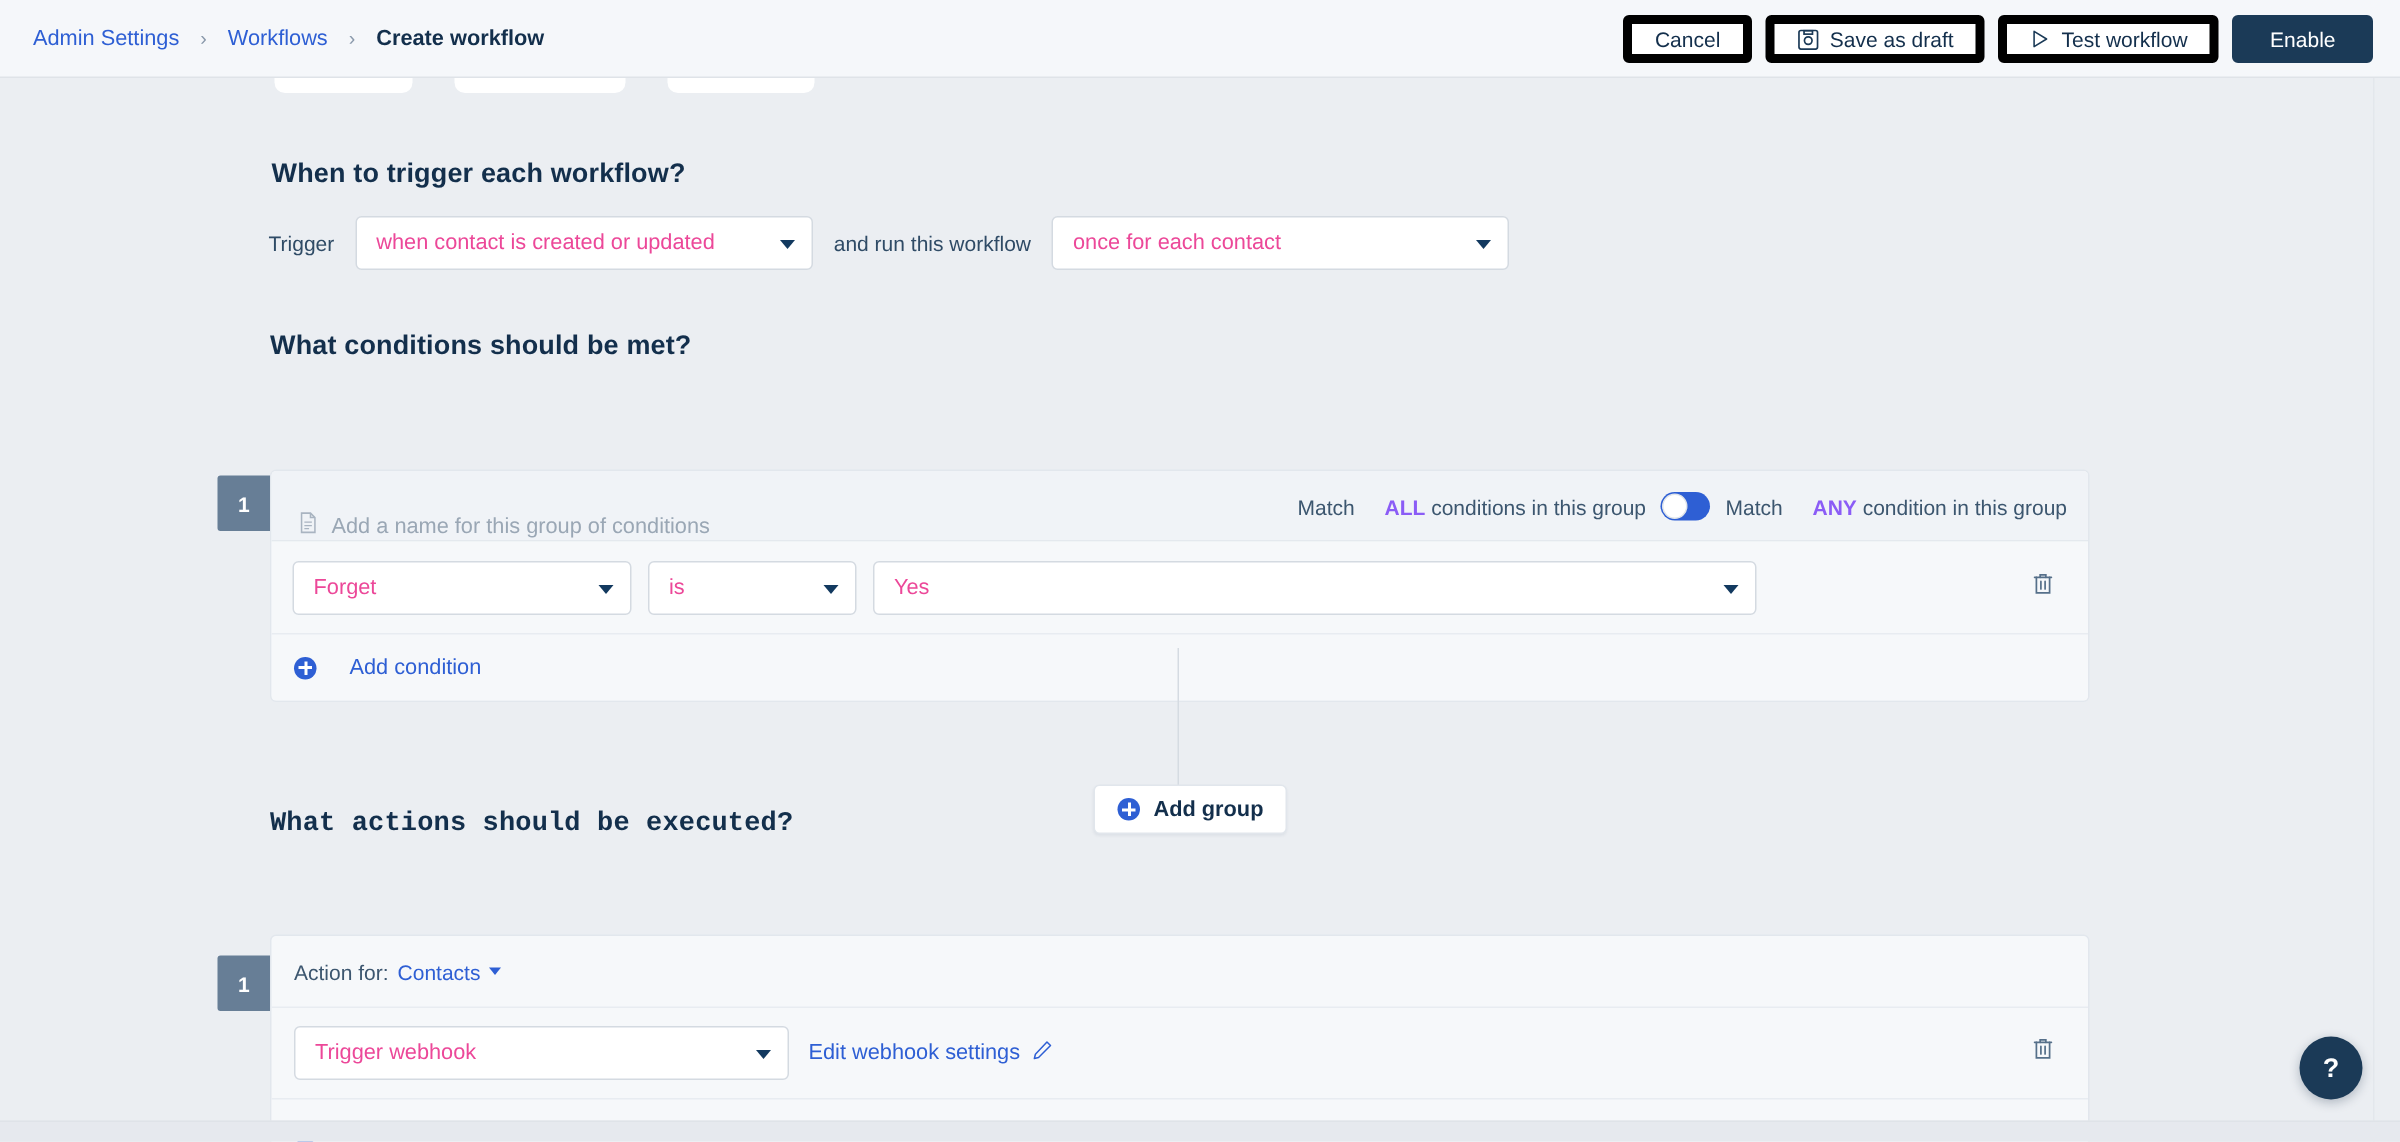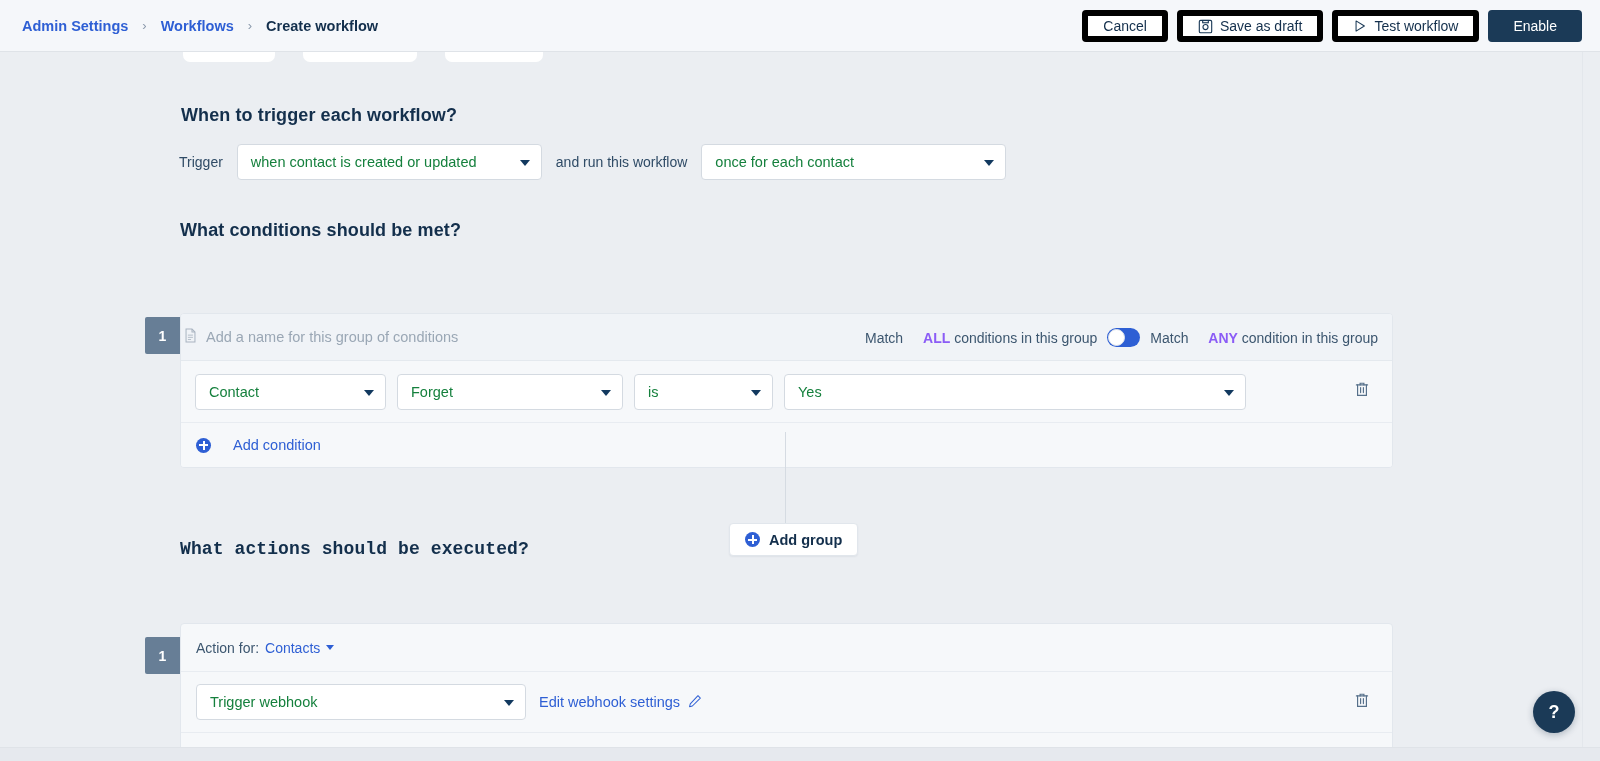--- a/index.html
+++ b/index.html
@@ -20,21 +20,21 @@
     border-bottom: 1px solid #dfe3e8;
     display: flex; align-items: center;
     z-index: 30;
   }
   .breadcrumb {
     display: flex; align-items: center;
     margin-left: 22px; gap: 0px;
     font-size: 14.5px;
   }
   .crumb-link {
-    color: #2e5fd4; font-weight: 700; cursor: pointer;
+    color: #2e5fd4; font-weight: 400; cursor: pointer;
     white-space: nowrap;
   }
   .crumb-sep {
     color: #8a99ab; font-size: 13px;
     padding: 0 14px; user-select: none;
   }
   .crumb-current {
     color: #132f4c; font-weight: 700; white-space: nowrap;
   }
   .topbar-actions {
@@ -106,21 +106,21 @@
   }
   .select {
     position: relative;
     height: 36px;
     background: #ffffff;
     border: 1px solid #d4dae1;
     border-radius: 4px;
     display: flex; align-items: center;
     padding: 0 30px 0 13px;
     font-size: 14.5px;
-    color: #15803d;
+    color: #ec4899;
     cursor: pointer;
     white-space: nowrap;
     overflow: hidden;
   }
   .select .caret {
     position: absolute; right: 11px; top: 50%;
     width: 0; height: 0;
     margin-top: -2px;
     border-left: 5px solid transparent;
     border-right: 5px solid transparent;
@@ -150,22 +150,22 @@
     width: 1213px;
     background: #f6f8fa;
     border: 1px solid #e2e7ed;
     border-radius: 4px;
     overflow: hidden;
   }
   .group-header {
     height: 47px;
     background: #f0f3f7;
     border-bottom: 1px solid #e4e9ee;
-    display: flex; align-items: center;
-    padding: 0 14px 0 3px;
+    display: flex; align-items: flex-end;
+    padding: 0 14px 0 18px;
     position: relative;
   }
   .group-name-field {
     display: flex; align-items: center; gap: 9px;
     color: #9aa7b5; font-size: 14.5px;
     cursor: text;
   }
   .match-wrap {
     position: absolute; right: 14px; top: 0; height: 47px;
     display: flex; align-items: center; gap: 10px;
@@ -194,21 +194,21 @@
     background: #f6f8fa;
     display: flex; align-items: center;
     padding: 0 14px 0 14px;
     position: relative;
     border-bottom: 1px solid #e8ecf1;
   }
   .cond-row .select { margin-right: 11px; }
   .sel-entity { width: 191px; }
   .sel-field  { width: 226px; }
   .sel-op     { width: 139px; }
-  .sel-value  { width: 462px; }
+  .sel-value  { width: 589px; }
   .icon-btn {
     width: 26px; height: 26px;
     display: flex; align-items: center; justify-content: center;
     cursor: pointer;
     position: absolute; right: 17px; top: 50%;
     margin-top: -13px;
   }
   .add-row {
     height: 44px;
     background: #f6f8fa;
@@ -432,24 +432,20 @@
             </div>
             <span>
               <span>Match</span>
               <b>ANY</b>
               <span>condition in this group</span>
             </span>
           </div>
         </div>
 
         <div class="cond-row">
-          <div class="select sel-entity">
-            <span>Contact</span>
-            <span class="caret"></span>
-          </div>
           <div class="select sel-field">
             <span>Forget</span>
             <span class="caret"></span>
           </div>
           <div class="select sel-op">
             <span>is</span>
             <span class="caret"></span>
           </div>
           <div class="select sel-value">
             <span>Yes</span>

